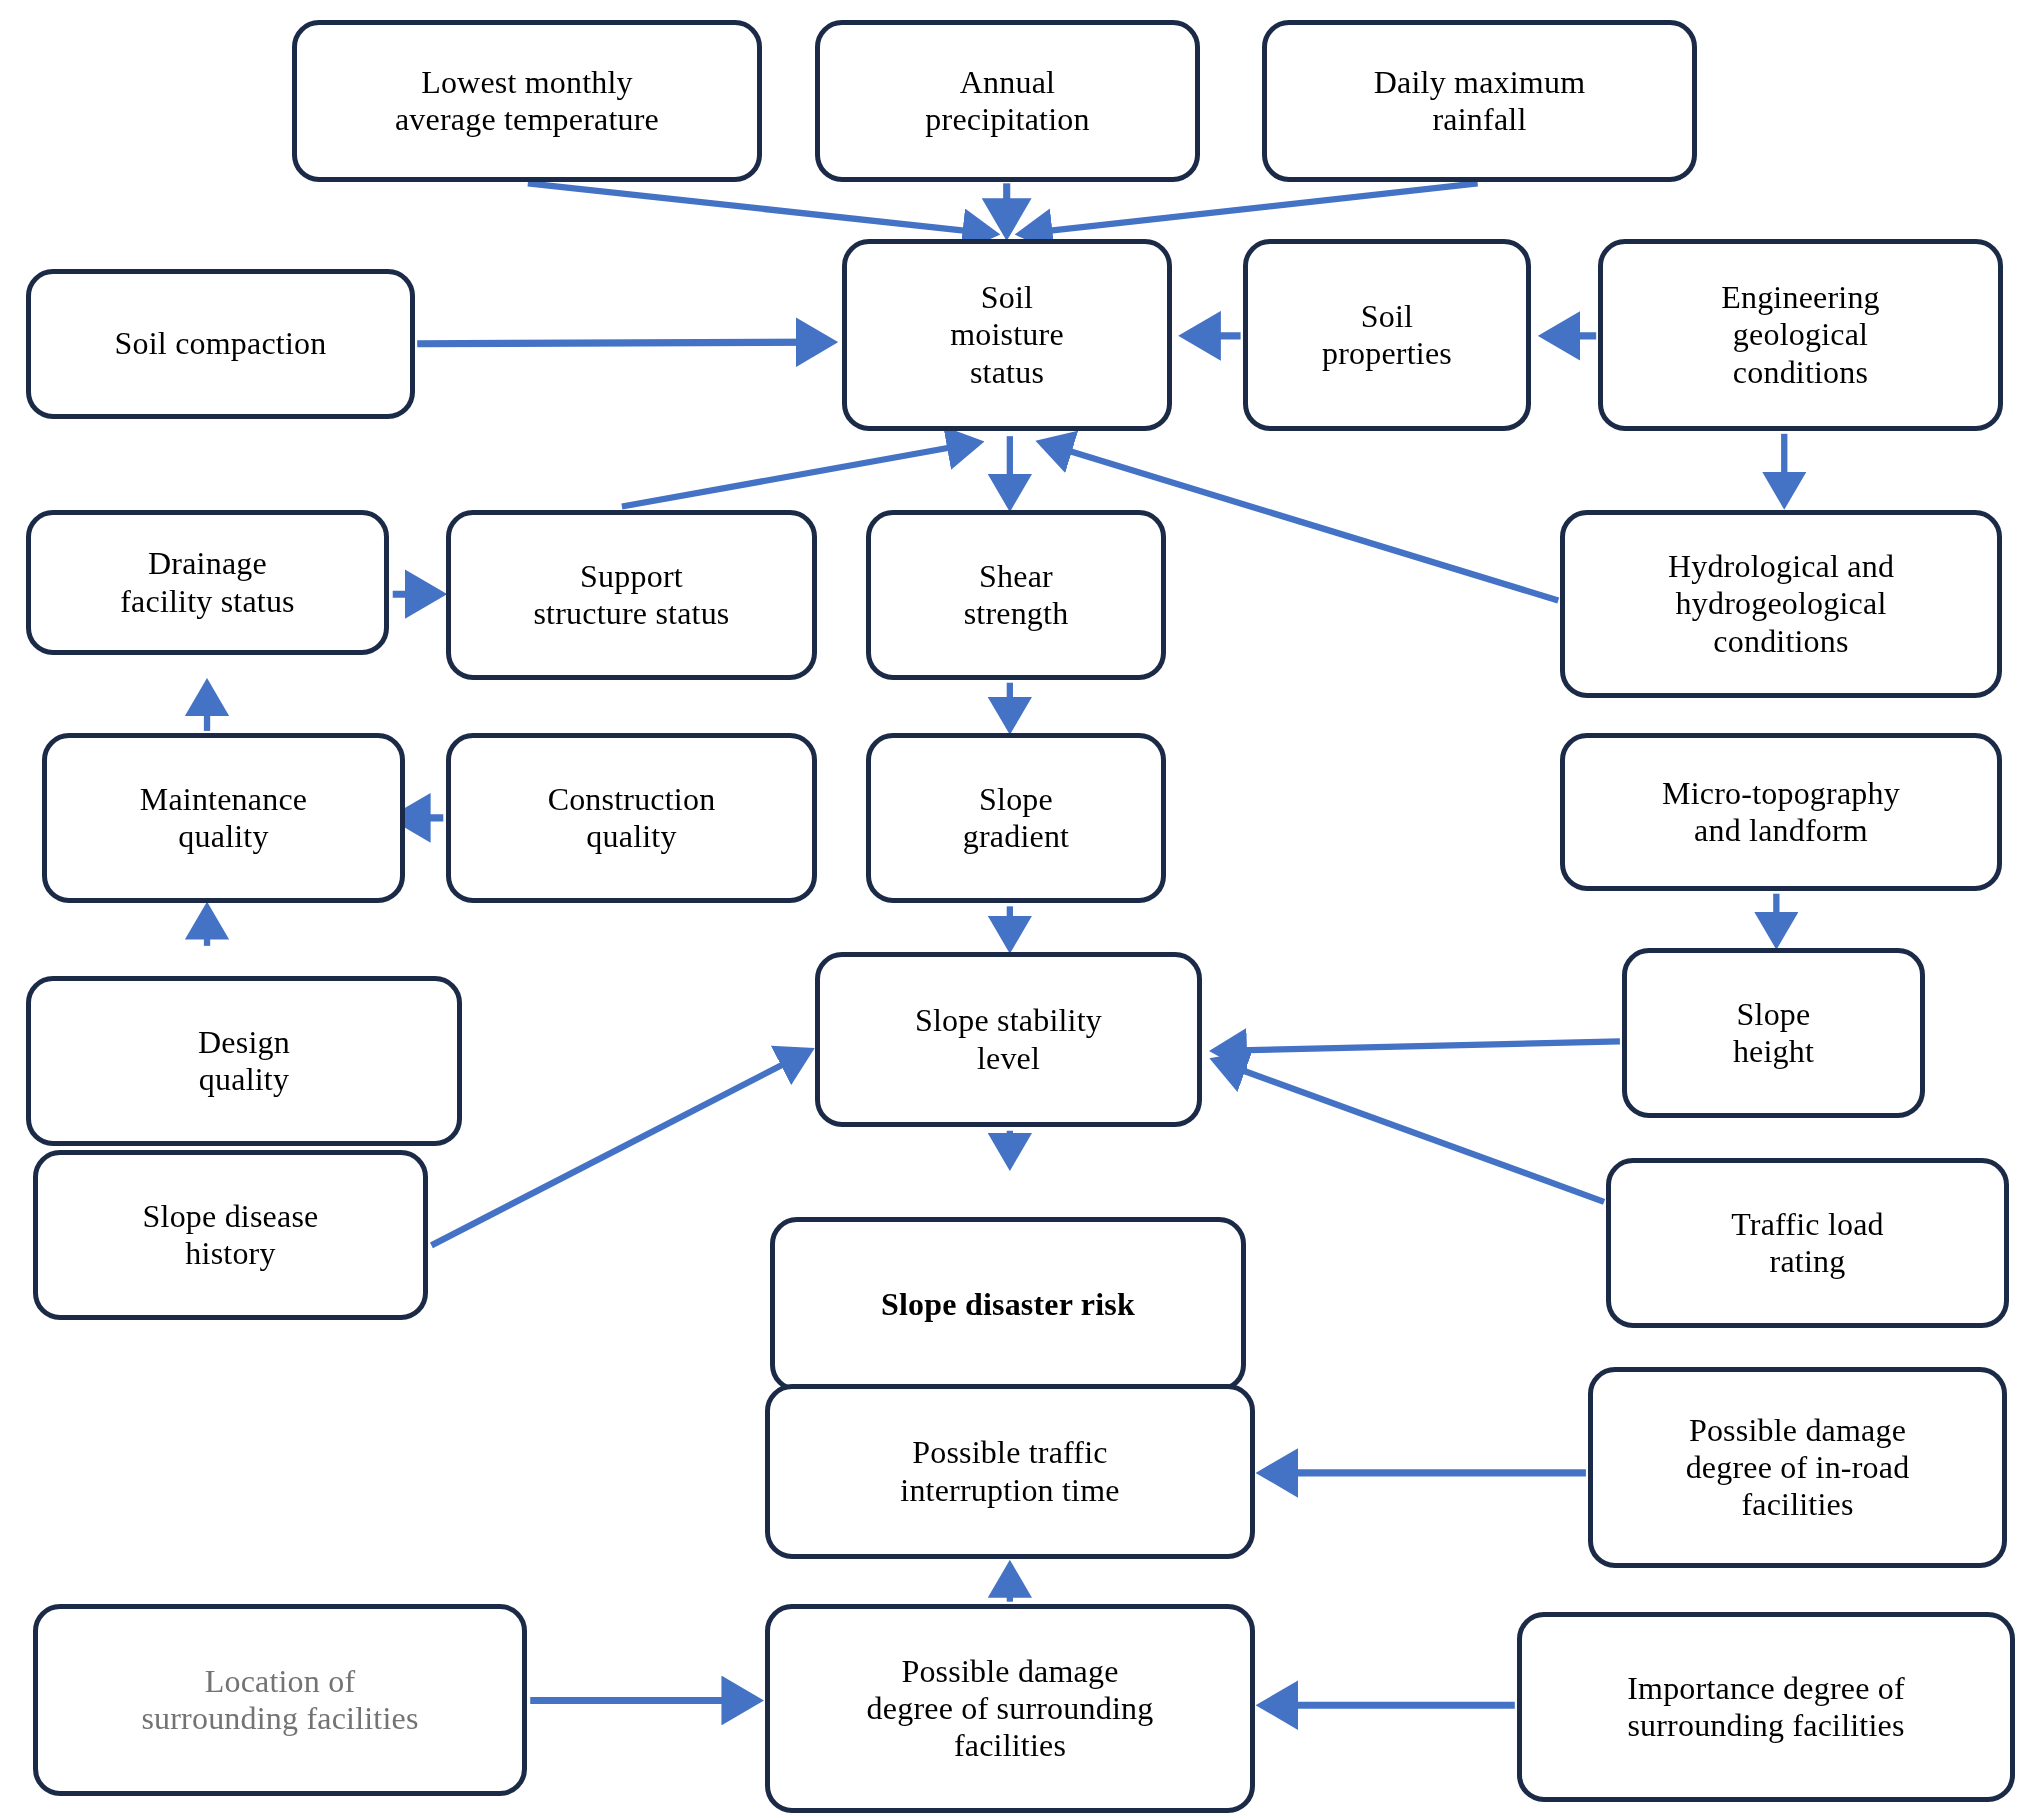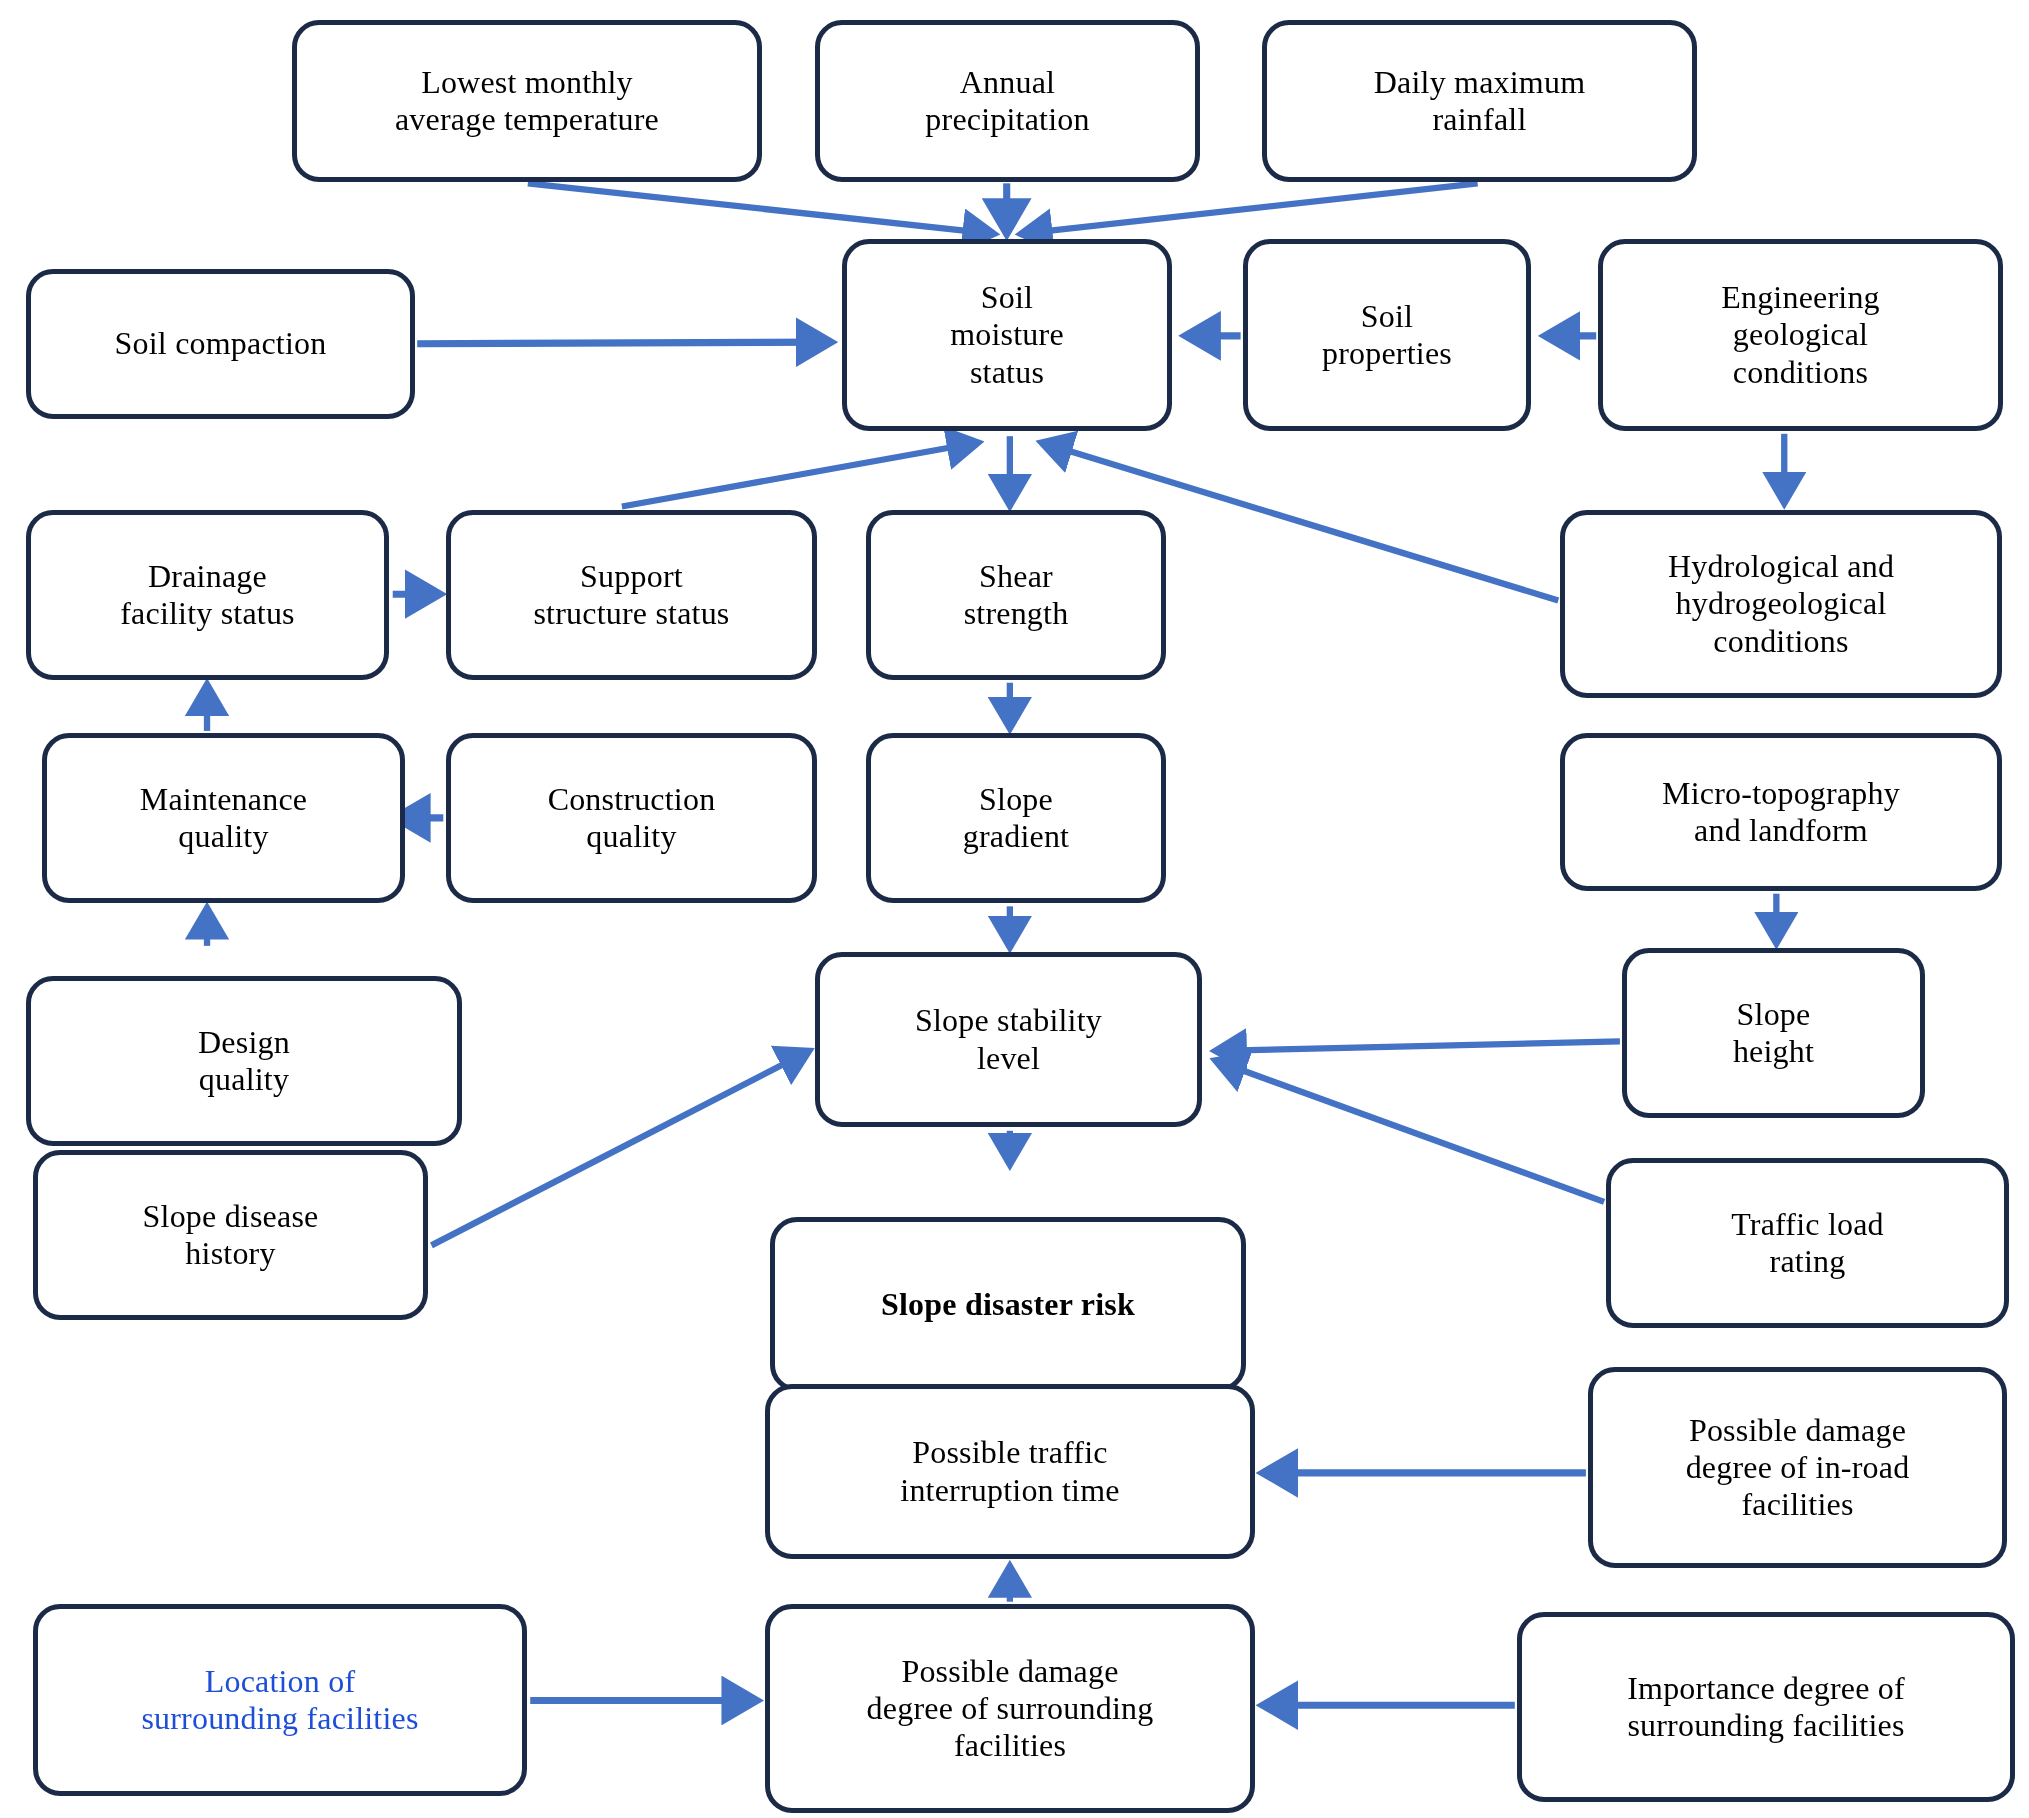--- a/index.html
+++ b/index.html
@@ -191,21 +191,21 @@
       </div>
       <div class="node-box" style="left: 1243px; top: 239px; width: 288px; height: 192px; border-color: rgb(27, 42, 71); background: rgb(255, 255, 255); color: rgb(0, 0, 0);">
         <span class="node-label">Soil
 properties</span>
       </div>
       <div class="node-box" style="left: 1598px; top: 239px; width: 405px; height: 192px; border-color: rgb(27, 42, 71); background: rgb(255, 255, 255); color: rgb(0, 0, 0);">
         <span class="node-label">Engineering
 geological
 conditions</span>
       </div>
-      <div class="node-box" style="left: 26px; top: 510px; width: 363px; height: 170px; border-color: rgb(27, 42, 71); background: rgb(255, 255, 255); color: rgb(0, 0, 0); justify-content: center;">
+      <div class="node-box" style="left: 26px; top: 510px; width: 363px; height: 145px; border-color: rgb(27, 42, 71); background: rgb(255, 255, 255); color: rgb(0, 0, 0); justify-content: center;">
         <span class="node-label">Drainage
 facility status</span>
       </div>
       <div class="node-box" style="left: 446px; top: 510px; width: 371px; height: 170px; border-color: rgb(27, 42, 71); background: rgb(255, 255, 255); color: #000000;">
         <span class="node-label">Support
 structure status</span>
       </div>
       <div class="node-box" style="left: 866px; top: 510px; width: 300px; height: 170px; border-color: rgb(27, 42, 71); background: rgb(255, 255, 255); color: rgb(0, 0, 0);">
         <span class="node-label">Shear
 strength</span>
@@ -256,21 +256,21 @@
       </div>
       <div class="node-box" style="left: 765px; top: 1384px; width: 490px; height: 175px; border-color: rgb(27, 42, 71); background: rgb(255, 255, 255); color: rgb(0, 0, 0);">
         <span class="node-label">Possible traffic
 interruption time</span>
       </div>
       <div class="node-box" style="left: 1588px; top: 1367px; width: 419px; height: 201px; border-color: rgb(27, 42, 71); background: rgb(255, 255, 255); color: rgb(0, 0, 0);">
         <span class="node-label">Possible damage
 degree of in-road
 facilities</span>
       </div>
-      <div class="node-box" style="left: 33px; top: 1604px; width: 494px; height: 192px; border-color: rgb(27, 42, 71); background: rgb(255, 255, 255); color: #1d4ed8;">
+      <div class="node-box" style="left: 33px; top: 1604px; width: 494px; height: 192px; border-color: rgb(27, 42, 71); background: rgb(255, 255, 255); color: #737373;">
         <span class="node-label">Location of
 surrounding facilities</span>
       </div>
       <div class="node-box" style="left: 765px; top: 1604px; width: 490px; height: 209px; border-color: rgb(27, 42, 71); background: rgb(255, 255, 255); color: rgb(0, 0, 0);">
         <span class="node-label">Possible damage
 degree of surrounding
 facilities</span>
       </div>
       <div class="node-box" style="left: 1517px; top: 1612px; width: 498px; height: 190px; border-color: rgb(27, 42, 71); background: rgb(255, 255, 255); color: rgb(0, 0, 0); align-items: center;">
         <span class="node-label">Importance degree of

